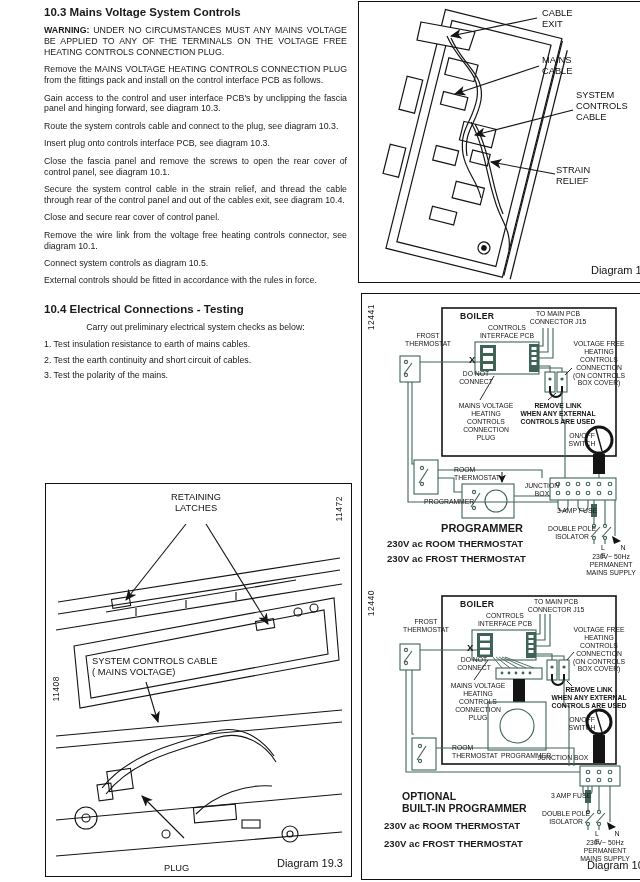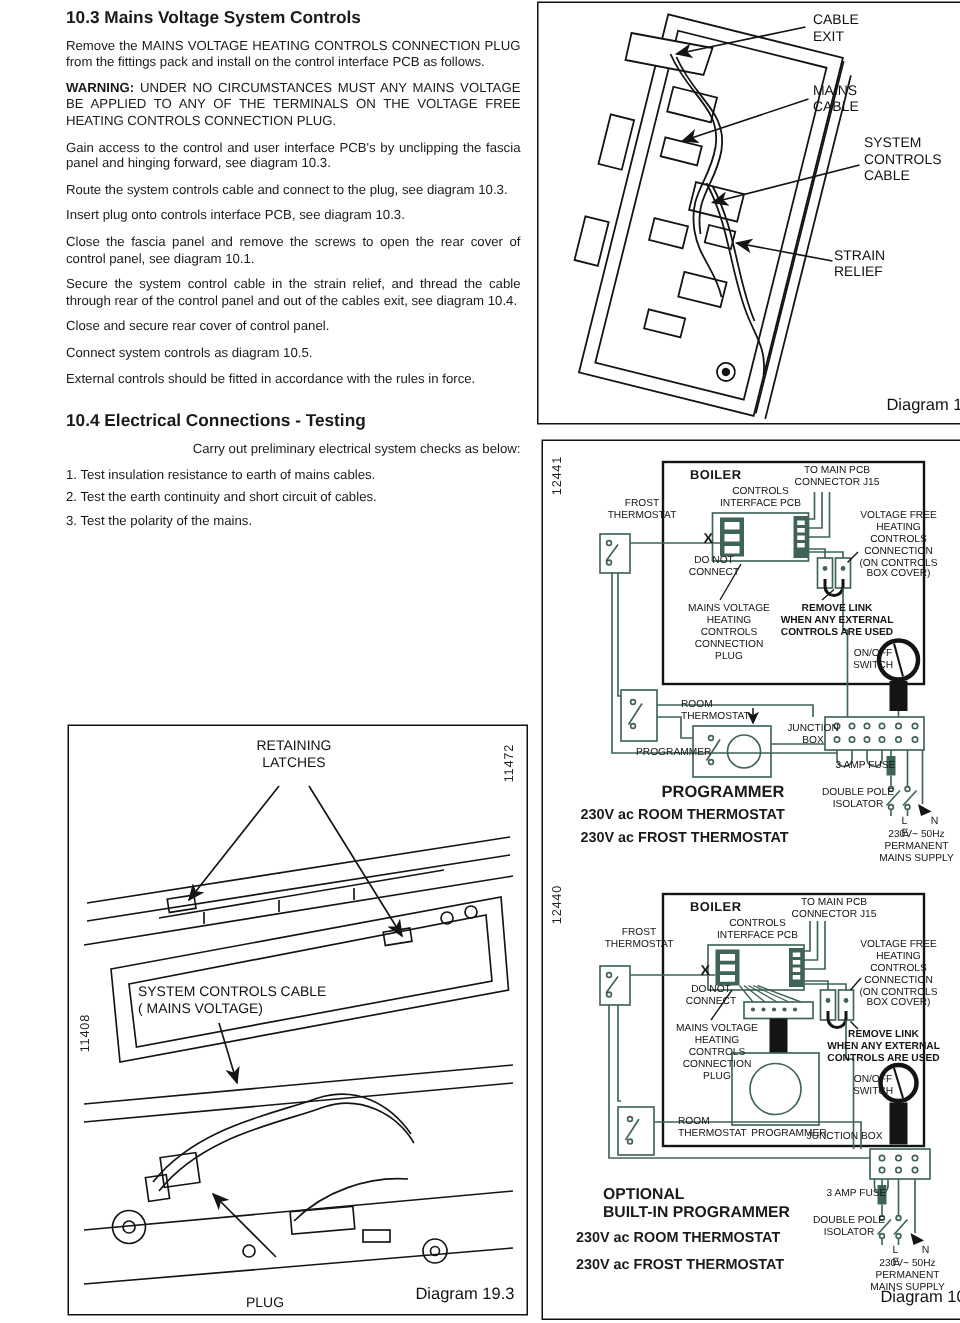--- a/index.html
+++ b/index.html
@@ -2,21 +2,21 @@
 <html style="--wire: #3f6456; --ink: #1a1a1a;"><head>
 <meta charset="utf-8">
 <style>
   html,body{margin:0;padding:0;background:#fff;}
   .page{position:relative;width:640px;height:882px;background:#ffffff;overflow:hidden;
         font-family:Liberation Sans, sans-serif;color:#1a1a1a;margin-left:27px;}
   
   .textcol{position:absolute;left:17px;top:4px;width:303px;}
   .sec-h{font-size:11.5px;font-weight:bold;margin:2px 0 7px 0;}
   .textcol p{font-size:8.8px;line-height:1.24;text-align:justify;margin:0 0 6.5px 0;}
-  .textcol p.nojust{text-align:right;}
+  .textcol p.nojust{text-align:center;}
   .textcol .listp{margin:0 0 4.5px 0;text-align:left;}
   .s104gap{height:8px;}
   
   .dbox{position:absolute;border:1.3px solid #111;background:#fff;}
   .vref{position:absolute;writing-mode:vertical-rl;transform:rotate(180deg);
         font-size:8.5px;letter-spacing:.5px;color:#222;}
   .dcap{position:absolute;font-size:11px;color:#111;}
   
   .mlbl{position:absolute;font-size:9.3px;line-height:1.18;white-space:pre-line;color:#111;}
   
@@ -36,28 +36,29 @@
   .blkfill{fill:#141414;stroke:none;}
   .thin{stroke-width:.9px;}
 </style>
 </head>
 <body>
 
 <div class="page">
 
   <div class="textcol">
     <div class="sec-h">10.3 Mains Voltage System Controls</div>
+    <p><b>WARNING:</b><span> UNDER NO CIRCUMSTANCES MUST ANY MAINS VOLTAGE BE APPLIED TO ANY OF THE TERMINALS ON THE VOLTAGE FREE HEATING CONTROLS CONNECTION PLUG.</span></p>
     <p>Remove the MAINS VOLTAGE HEATING CONTROLS CONNECTION PLUG from the fittings pack and install on the control interface PCB as follows.</p>
-    <p><b>WARNING:</b><span> UNDER NO CIRCUMSTANCES MUST ANY MAINS VOLTAGE BE APPLIED TO ANY OF THE TERMINALS ON THE VOLTAGE FREE HEATING CONTROLS CONNECTION PLUG.</span></p>
     <p>Gain access to the control and user interface PCB's by unclipping the fascia panel and hinging forward, see diagram 10.3.</p>
     <p>Route the system controls cable and connect to the plug, see diagram 10.3.</p>
     <p>Insert plug onto controls interface PCB, see diagram 10.3.</p>
     <p>Close the fascia panel and remove the screws to open the rear cover of control panel, see diagram 10.1.</p>
     <p>Secure the system control cable in the strain relief, and thread the cable through rear of the control panel and out of the cables exit, see diagram 10.4.</p>
     <p>Close and secure rear cover of control panel.</p>
+    <p>Remove the wire link from the voltage free heating controls connector, see diagram 10.1.</p>
     <p>Connect system controls as diagram 10.5.</p>
     <p>External controls should be fitted in accordance with the rules in force.</p>
     <div class="s104gap"></div>
     <div class="sec-h">10.4 Electrical Connections - Testing</div>
     <p class="nojust">Carry out preliminary electrical system checks as below:</p>
     <p class="listp">1. Test insulation resistance to earth of mains cables.</p>
     <p class="listp">2. Test the earth continuity and short circuit of cables.</p>
     <p class="listp">3. Test the polarity of the mains.</p>
   </div>
 

